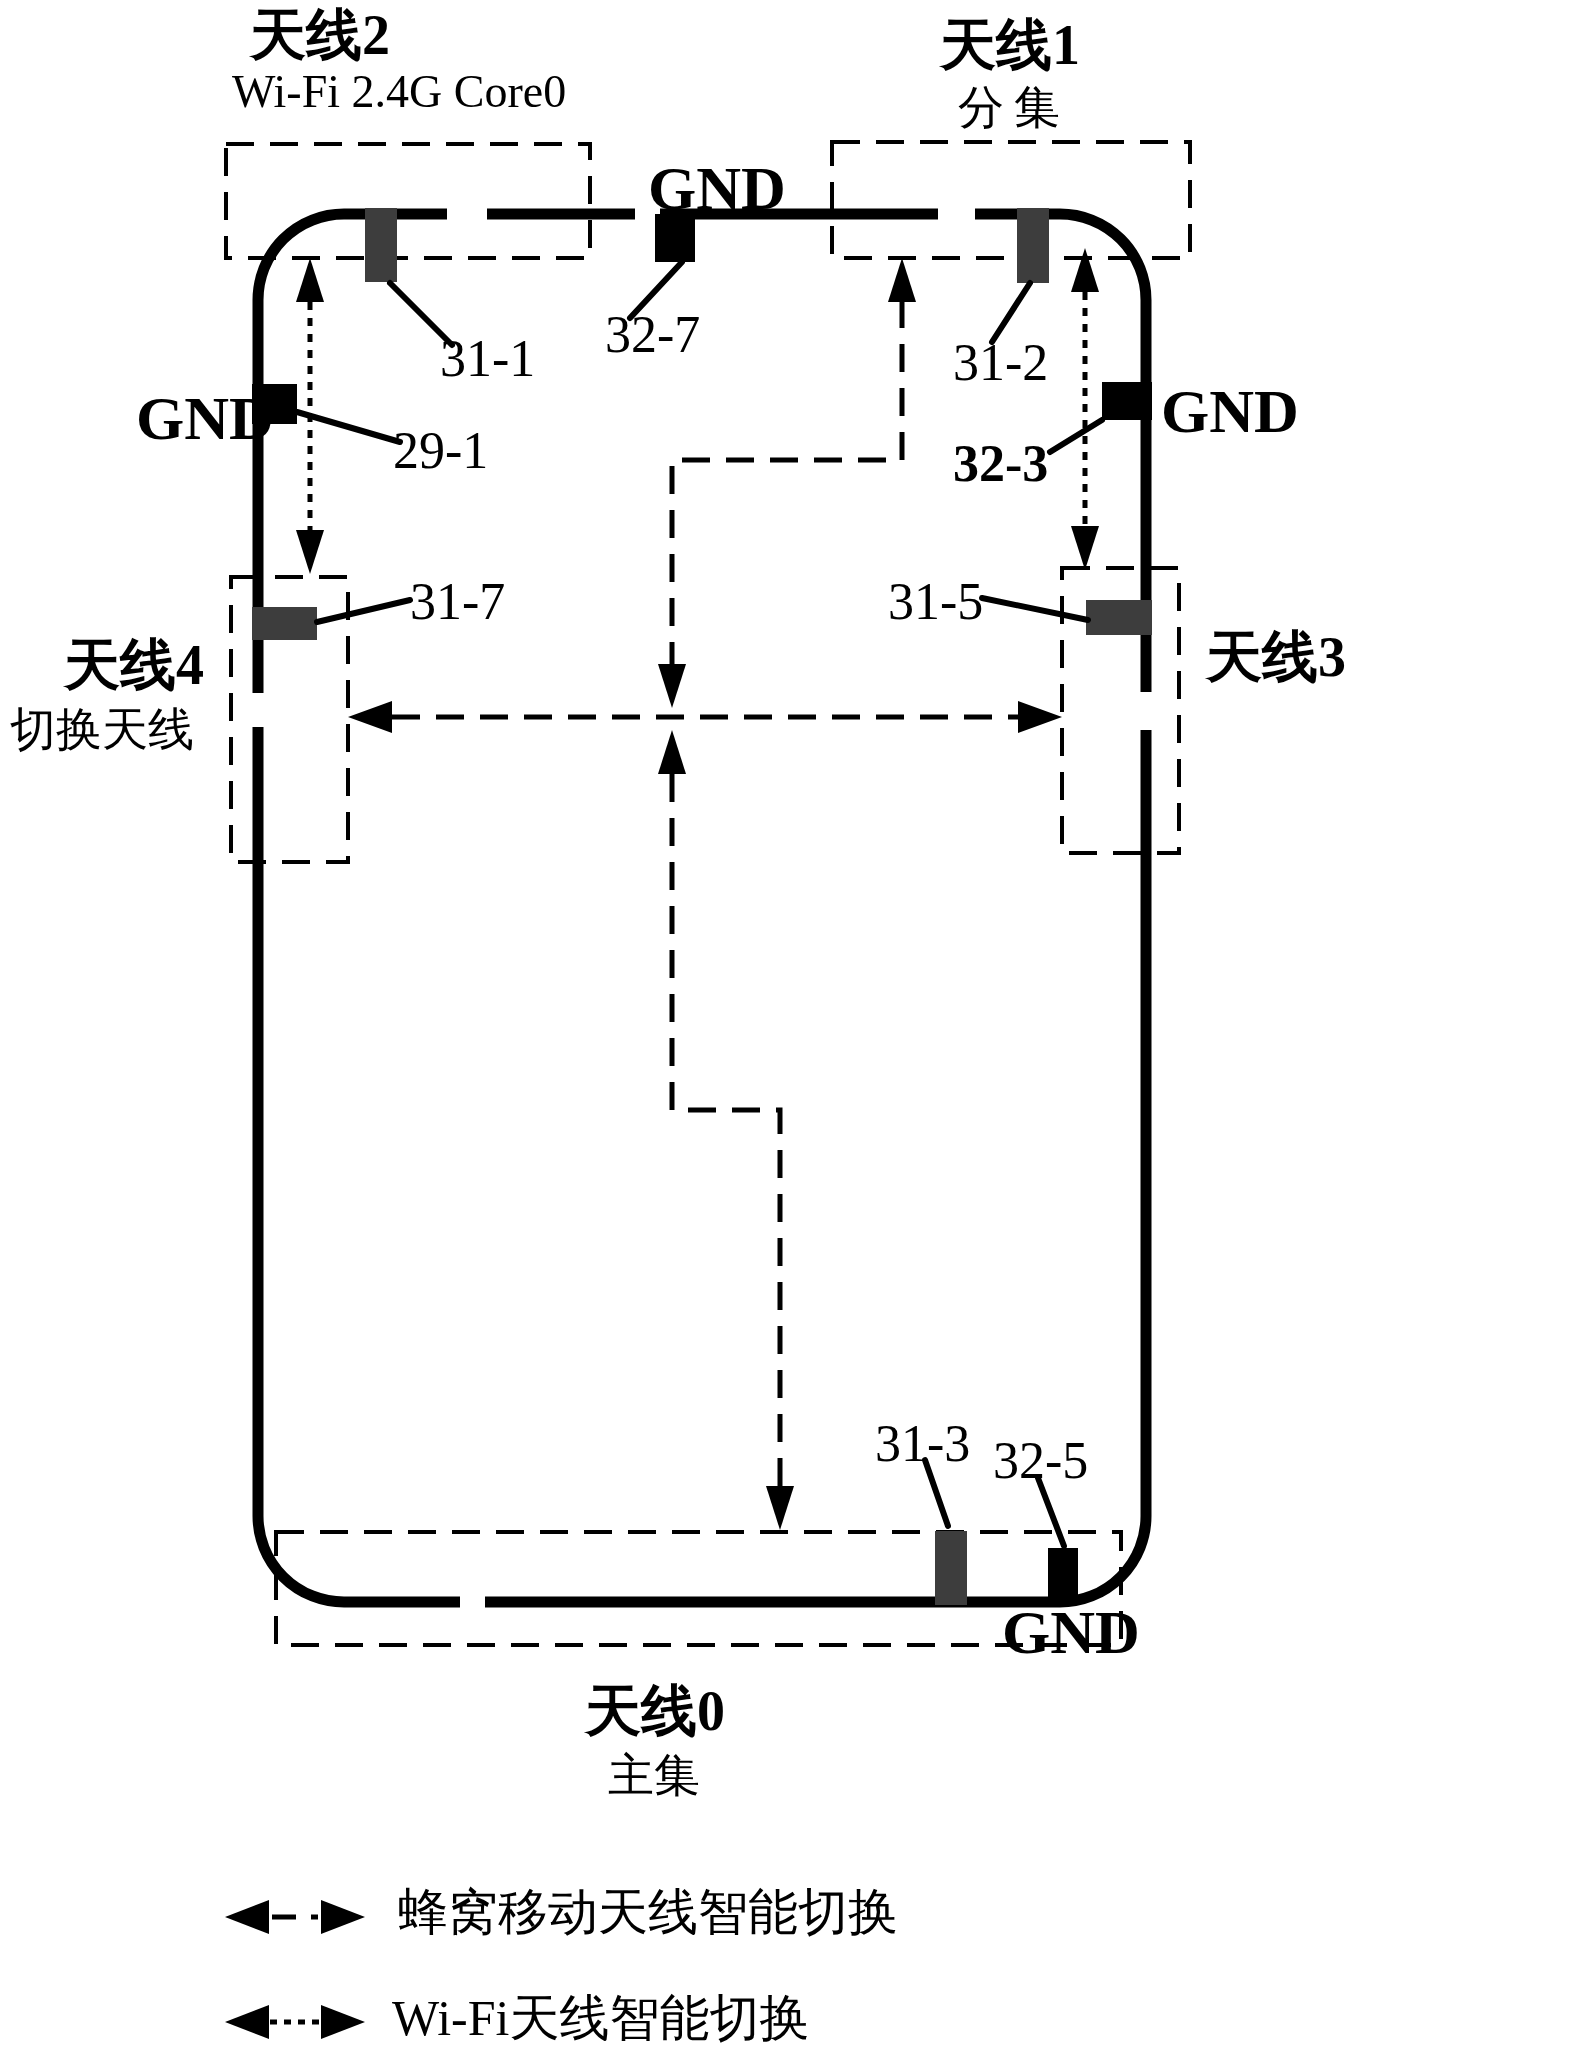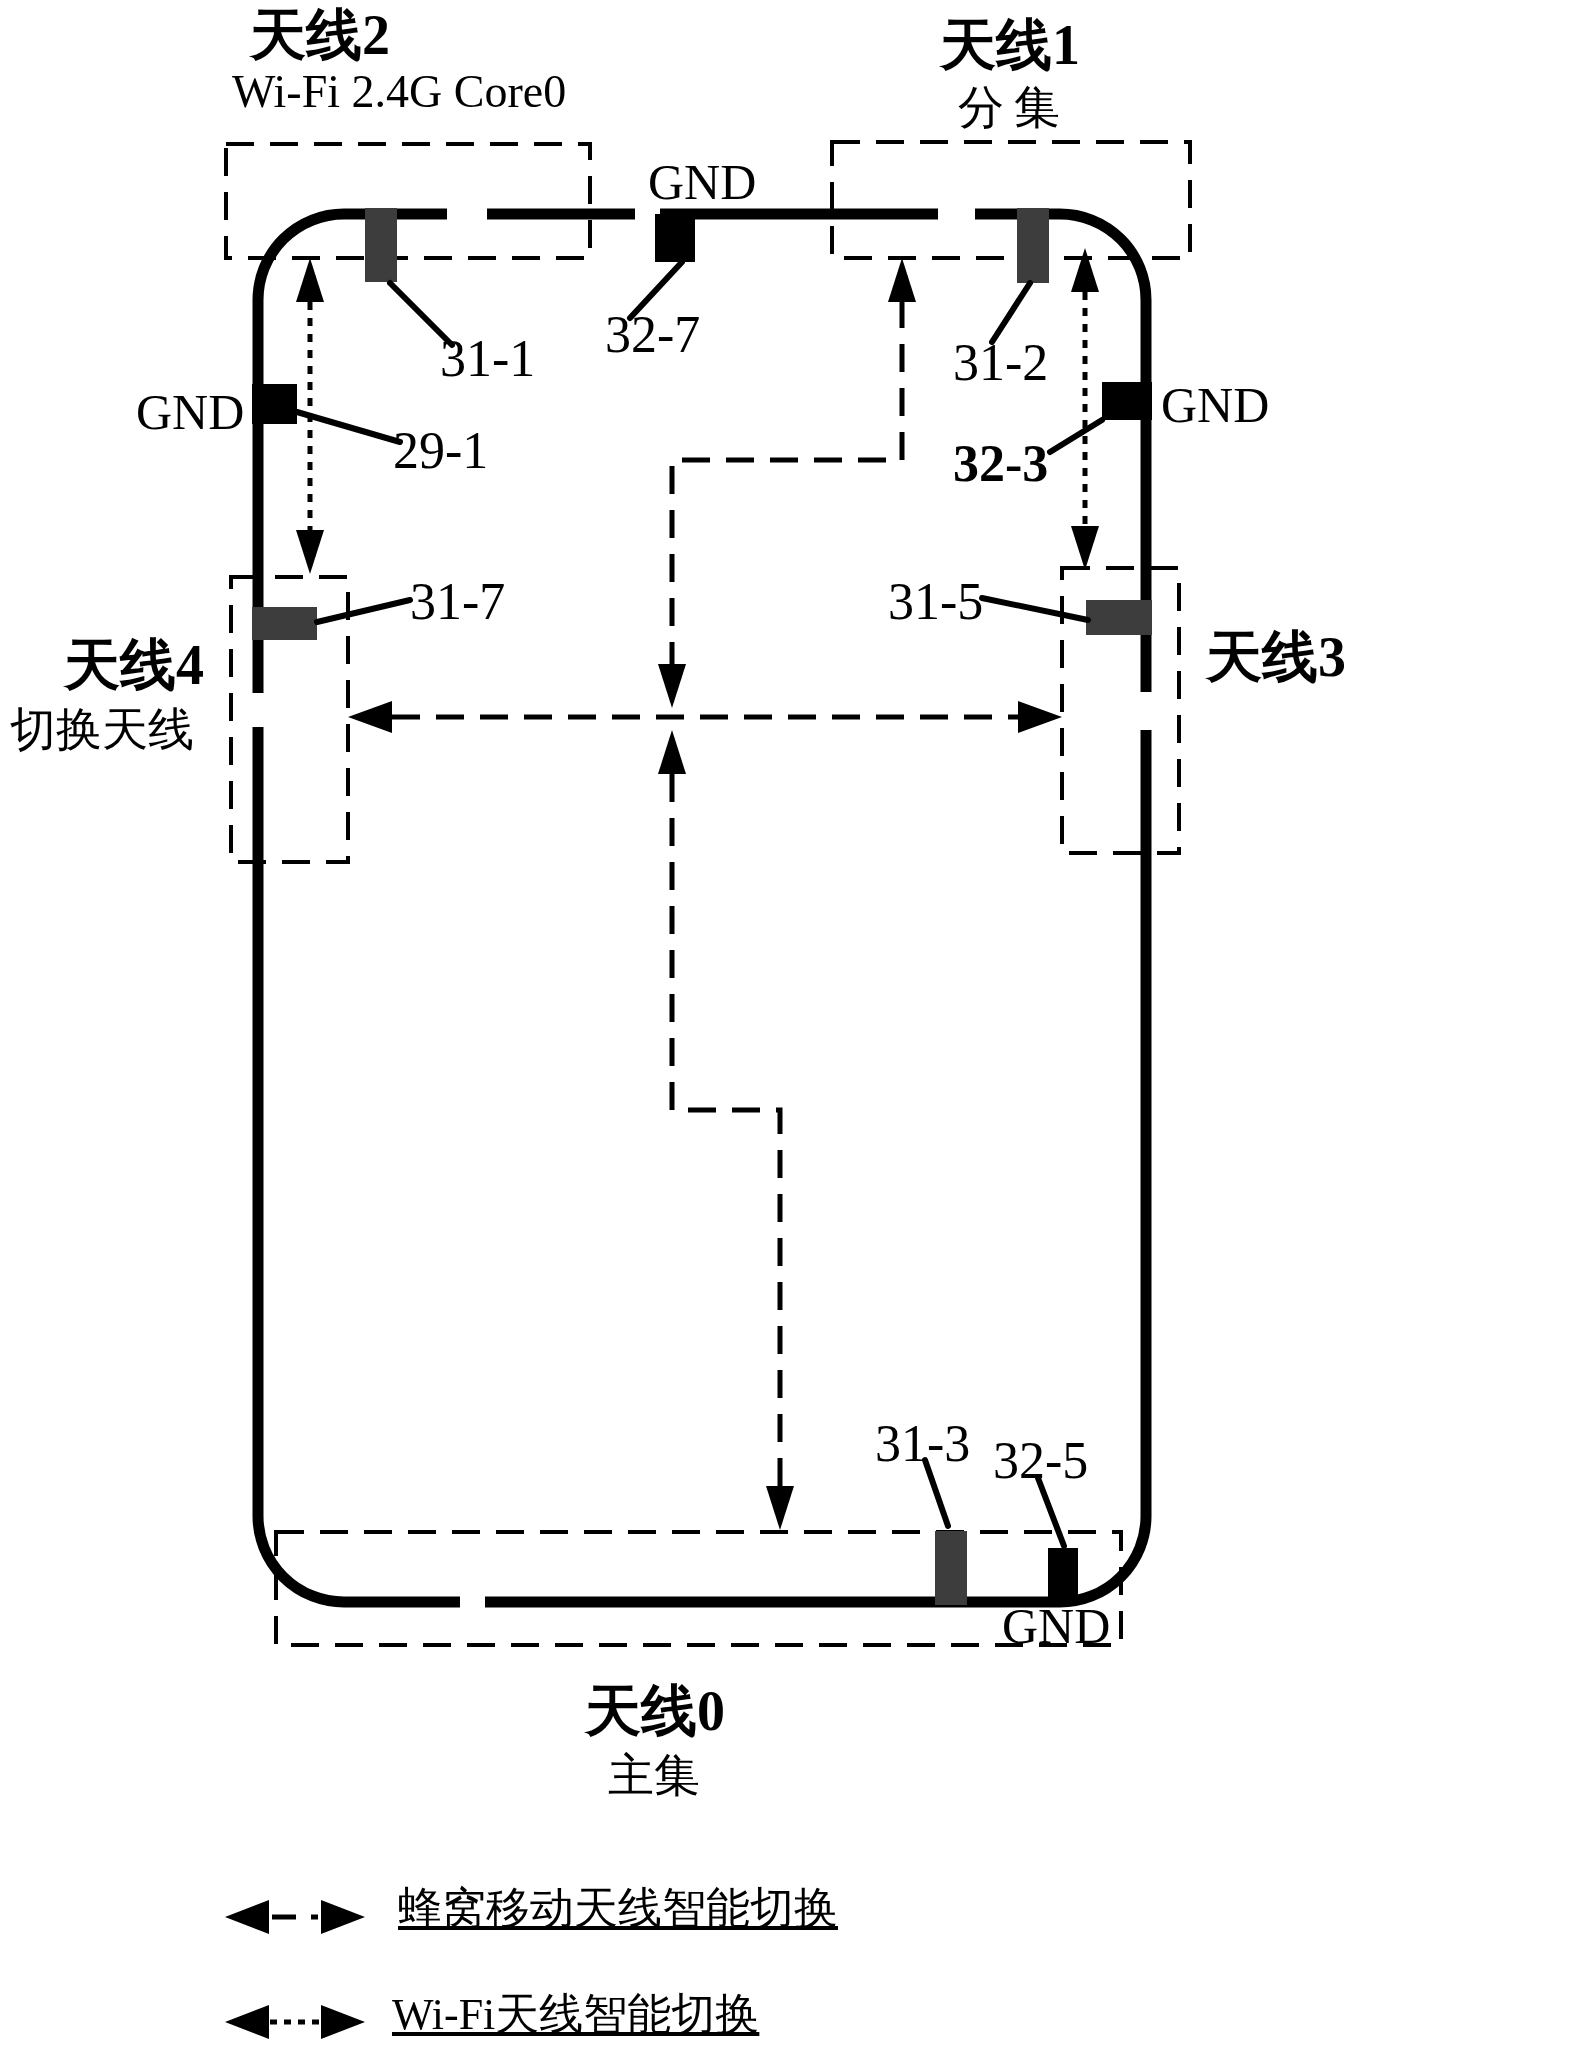--- a/index.html
+++ b/index.html
@@ -3,22 +3,22 @@
 <meta charset="utf-8">
 <style>
   html,body{margin:0;padding:0;background:#fff;}
   #stage{position:relative;width:1578px;height:2064px;background:#fff;overflow:hidden;}
   #stage svg{position:absolute;left:0;top:0;}
   .lbl{position:absolute;color:#000;white-space:nowrap;
        font-family:"Liberation Serif","DejaVu Serif",serif;line-height:1.05;}
   .t-title{font-size:56px;font-weight:bold;}
   .t-sub{font-size:46px;}
   .t-num{font-size:52px;}
-  .t-gnd{font-size:50px;}
-  .t-legend{font-size:44px;text-decoration:underline;}
+  .t-gnd{font-size:62px;font-weight:bold;}
+  .t-legend{font-size:50px;}
   .sp{letter-spacing:10px;}
 </style>
 </head>
 <body>
 
 <div id="stage">
 
   <svg width="1578" height="2064" viewBox="0 0 1578 2064">
 
     <path fill="none" stroke="#000" stroke-width="11" d="M 258,300 A 86 86 0 0 1 344,214 L 447,214

